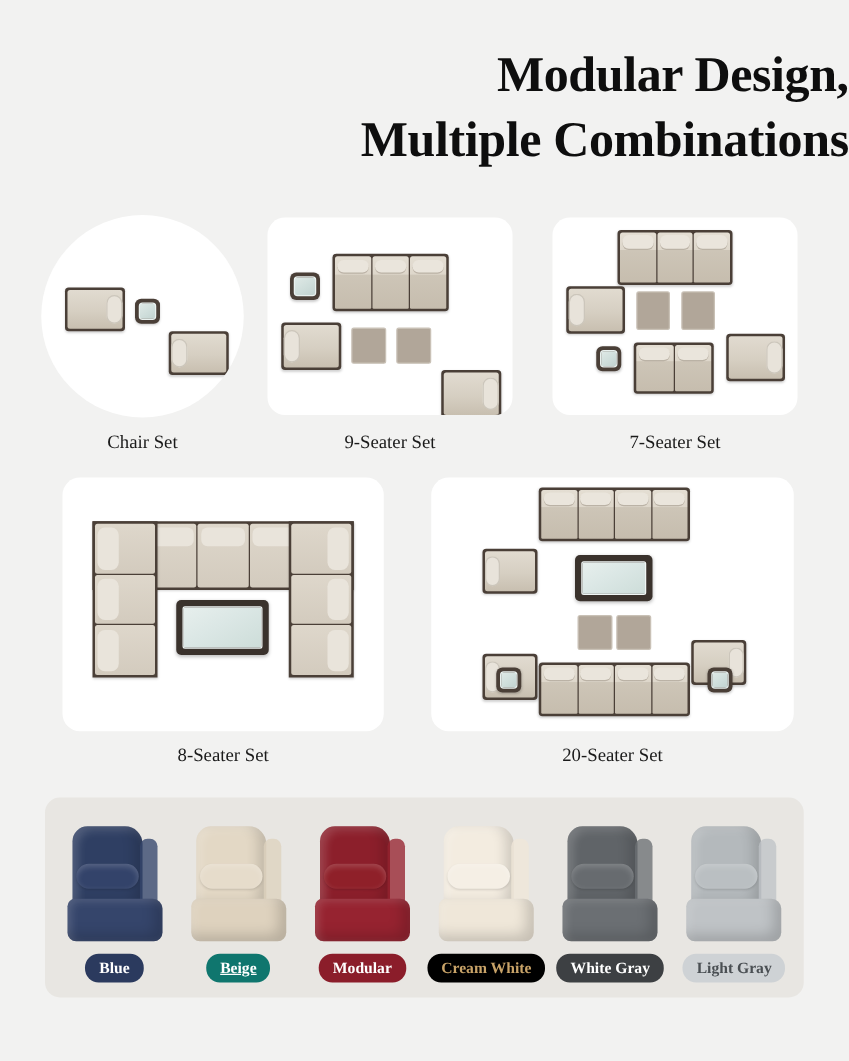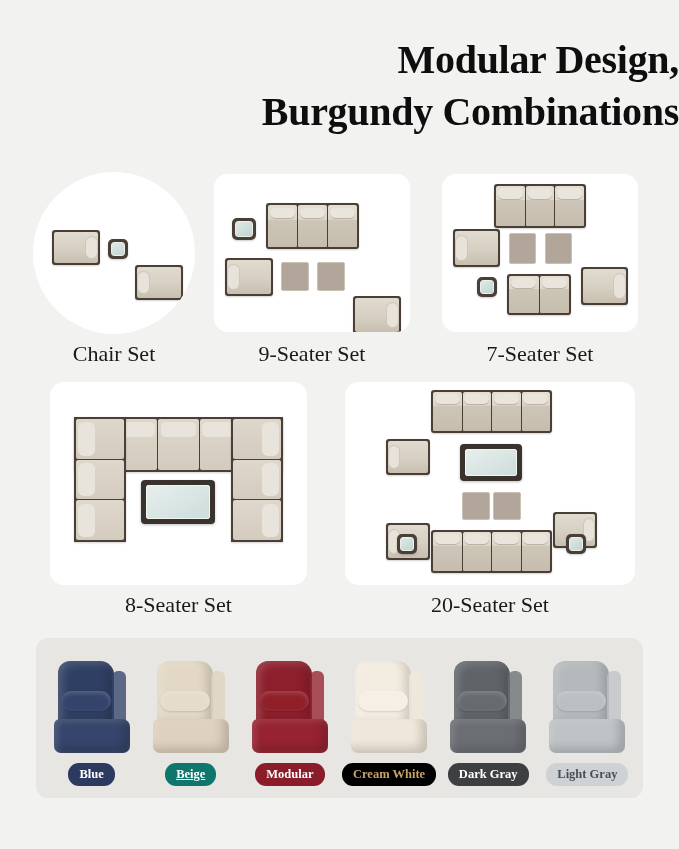--- a/index.html
+++ b/index.html
@@ -36,21 +36,21 @@
     position: absolute;
     background: #ffffff;
     border-radius: 14px;
     overflow: hidden;
   }
   .card.circle { border-radius: 50%; }
 
   .caption {
     position: absolute;
     text-align: center;
-    font-size: 22px;
+    font-size: 15px;
     line-height: 20px;
     color: #1a1a1a;
     font-family: "Liberation Serif", "DejaVu Serif", serif;
   }
 
   
   .stage { position: absolute; inset: 0; }
 
   .piece { position: absolute; box-sizing: border-box; }
 
@@ -257,21 +257,21 @@
     padding: 5px 11px 6px;
     border-radius: 11px;
     white-space: nowrap;
   }
 </style>
 </head>
 <body>
 
 <div class="title-block">
   <div class="title-line">Modular Design,</div>
-  <div class="title-line">Burgundy Combinations</div>
+  <div class="title-line">Multiple Combinations</div>
 </div>
 
 <div class="card circle" style="left:33px; top:172px; width:162px; height:162px;">
   <div class="stage">
     <div class="piece chair arm-right" style="left:19px; top:58px; width:48px; height:35px;">
       <div class="cush"></div>
       <div class="bolster"></div>
     </div>
     <div class="piece sidetable" style="left:75px; top:67px; width:20px; height:20px;">
       <div class="glass"></div>
@@ -449,21 +449,21 @@
         </div>
         <div class="pill" style="background: #000000; color: rgb(200, 163, 104);">Cream White</div>
       </div>
       <div class="swatch">
         <div class="cushion">
           <div class="back" style="background: rgb(96, 100, 104);"></div>
           <div class="side" style="background: rgb(107, 111, 115);"></div>
           <div class="lumbar" style="background: rgb(103, 107, 111);"></div>
           <div class="seat" style="background: rgb(107, 111, 115);"></div>
         </div>
-        <div class="pill" style="background: rgb(61, 64, 67); color: rgb(255, 255, 255);">Dark Gray</div>
+        <div class="pill" style="background: rgb(61, 64, 67); color: rgb(255, 255, 255);">White Gray</div>
       </div>
       <div class="swatch">
         <div class="cushion">
           <div class="back" style="background: rgb(180, 185, 188);"></div>
           <div class="side" style="background: rgb(191, 195, 198);"></div>
           <div class="lumbar" style="background: rgb(186, 191, 194);"></div>
           <div class="seat" style="background: rgb(191, 195, 198);"></div>
         </div>
         <div class="pill" style="background: rgb(206, 210, 213); color: rgb(74, 79, 83);">Light Gray</div>
       </div>

